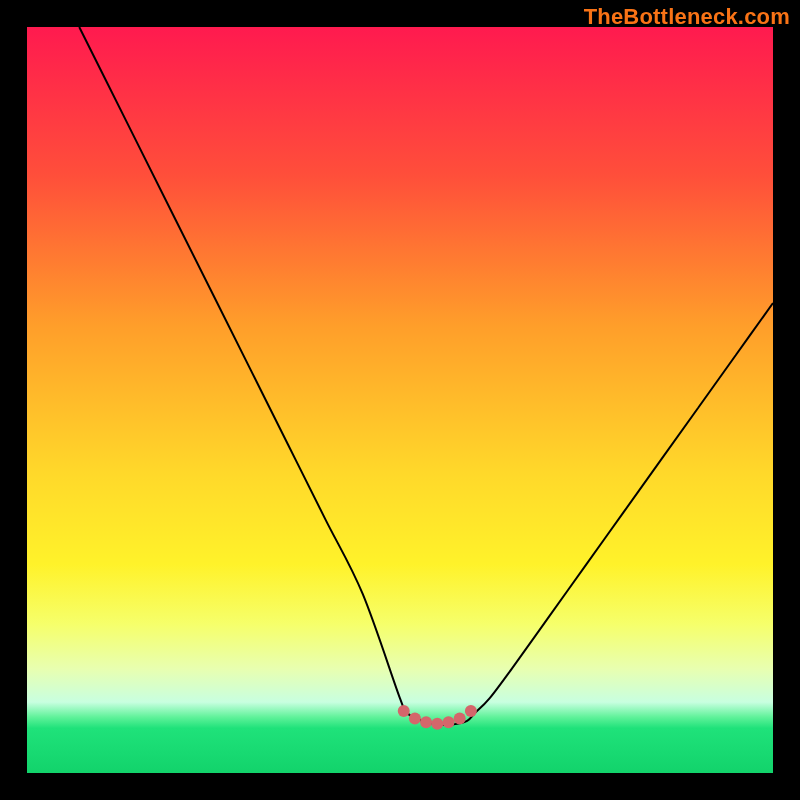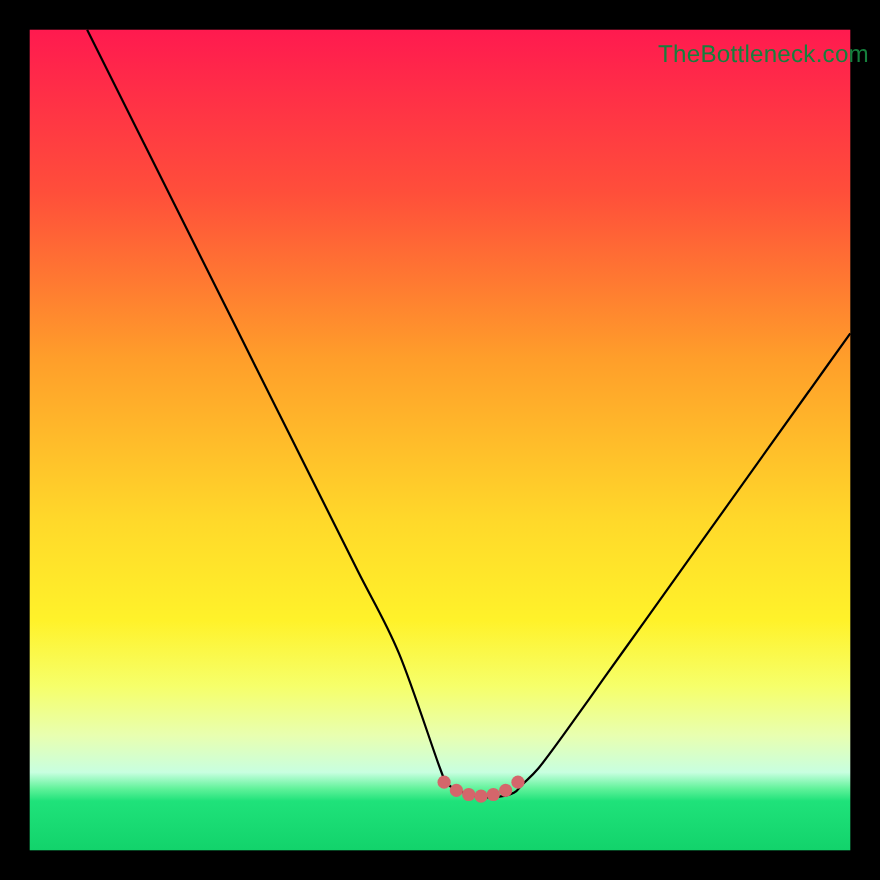--- a/index.html
+++ b/index.html
@@ -13,26 +13,25 @@
   .frame {
     position: relative;
     width: 800px;
     height: 800px;
     background: #000;
   }
   .watermark {
     position: absolute;
     top: 4px;
     right: 10px;
-    color: #15803d;
+    color: #f97316;
     font-size: 22px;
-    font-weight: 400;
+    font-weight: 700;
     letter-spacing: 0.2px;
     z-index: 10;
-    margin-top: 32px;
   }
   svg {
     display: block;
   }
 </style>
 </head>
 <body>
 
 <div class="frame">
   <div class="watermark">TheBottleneck.com</div>

